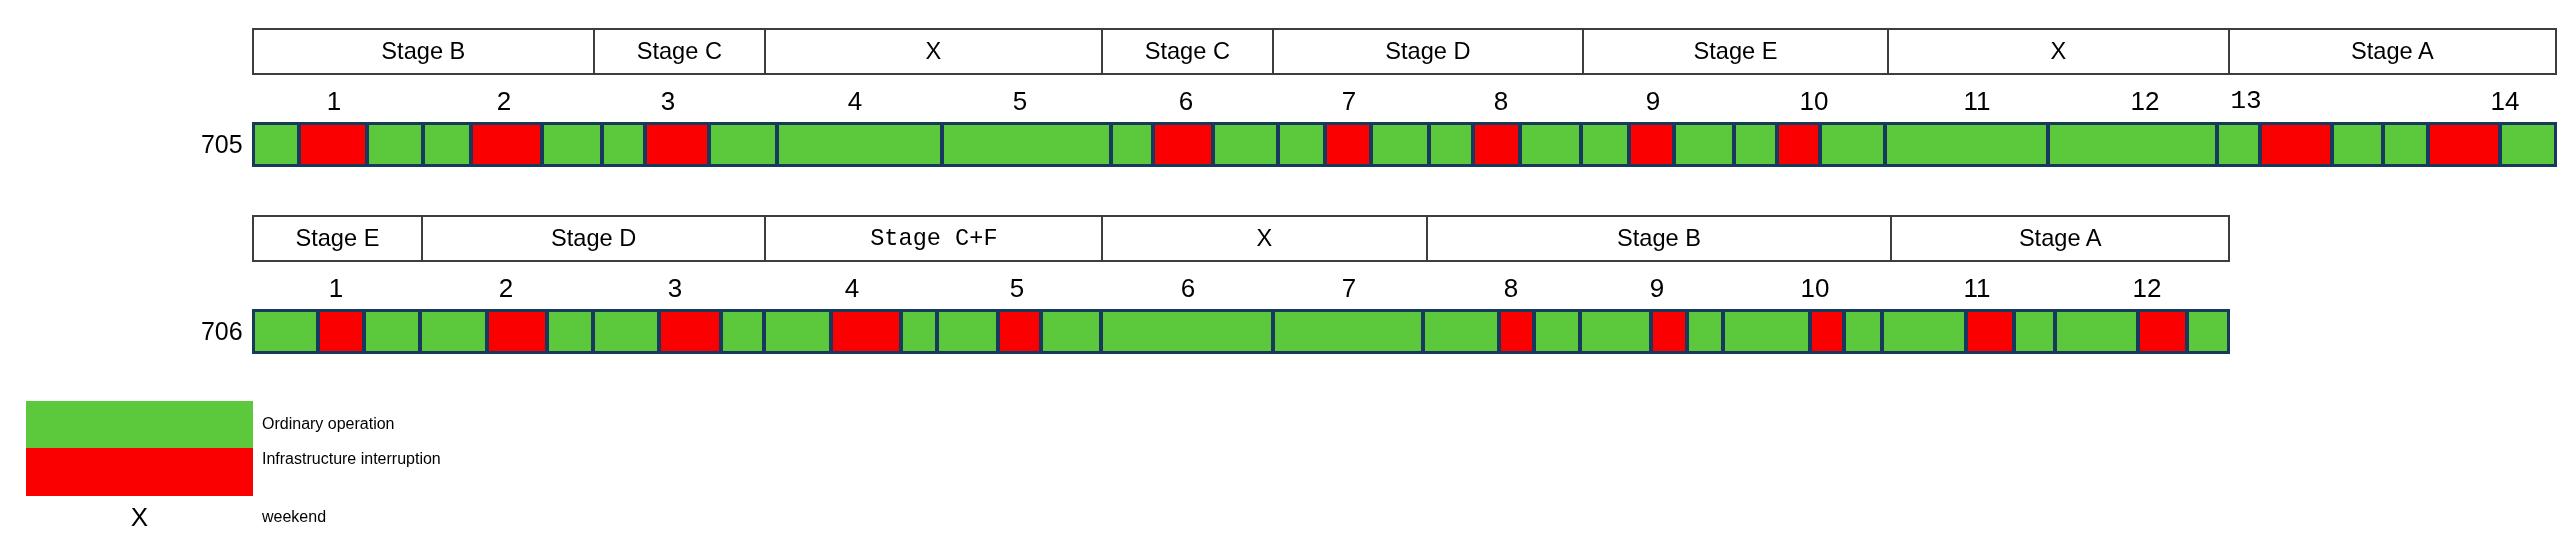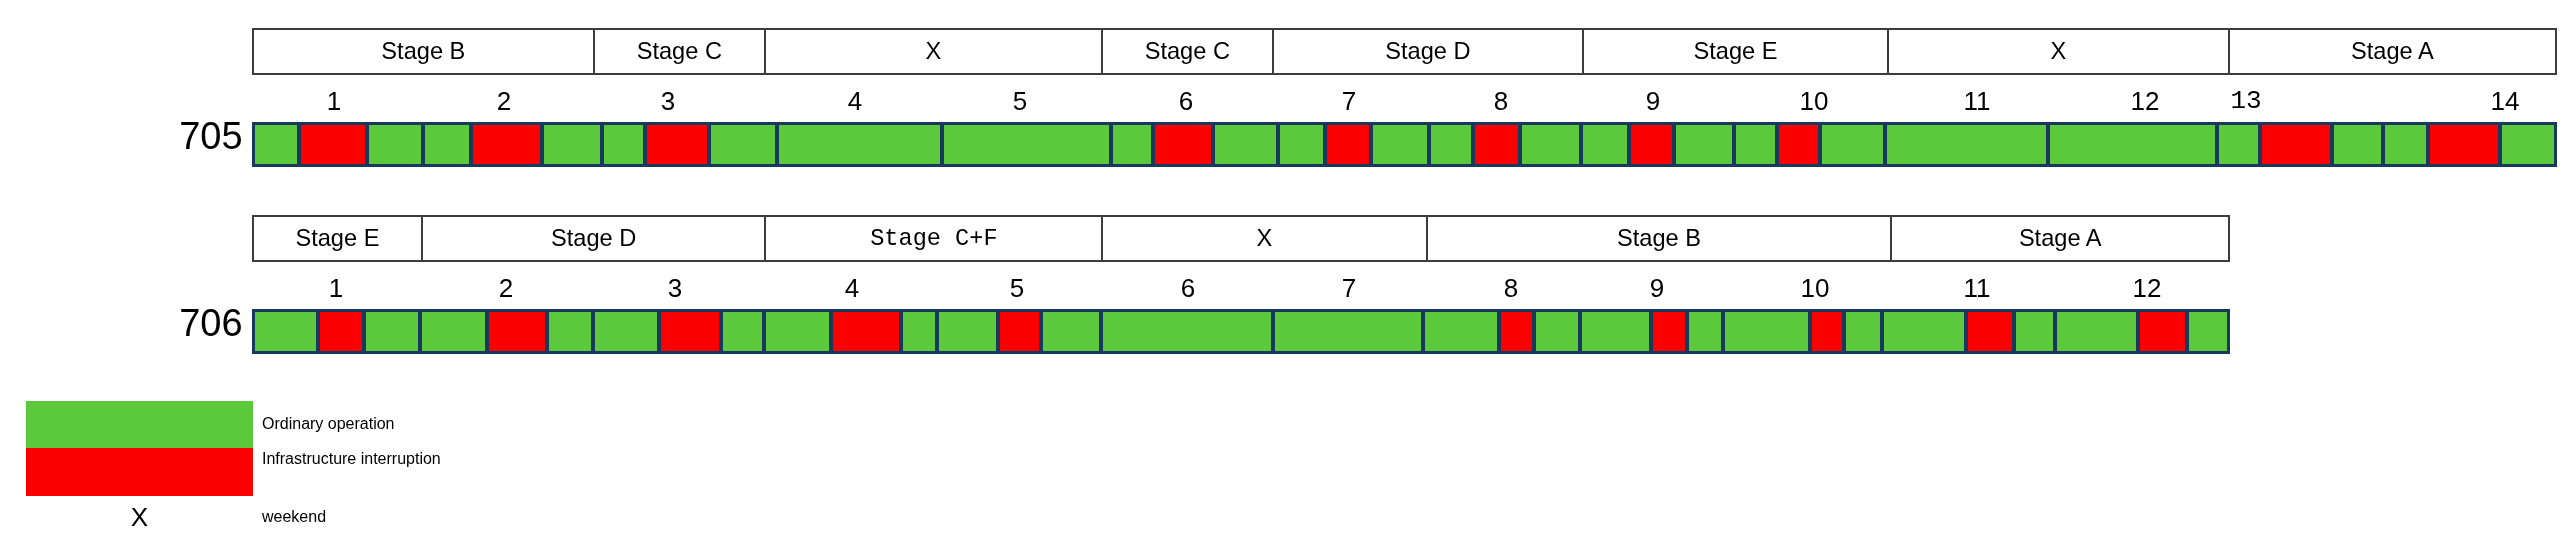--- a/index.html
+++ b/index.html
@@ -26,22 +26,22 @@
   }
   .bar{
     position:absolute;left:0;top:94px;height:45px;width:100%;
     box-sizing:border-box;display:flex;gap:4px;
     background:var(--navy,#17395e);border:3.4px solid var(--navy,#17395e);
   }
   .seg{flex-basis:0;}
   .seg.G{background:var(--green,#5cc83c);}
   .seg.R{background:var(--red,#fb0000);}
   .row-label{
-    position:absolute;right:calc(100% + 9.4px);top:92px;
-    font-size:38px;line-height:32px;white-space:nowrap;
+    position:absolute;right:calc(100% + 9.4px);top:100px;
+    font-size:25px;line-height:32px;white-space:nowrap;
   }
   .legend-swatch{position:absolute;left:26px;width:227px;}
   #swatch-ordinary{top:401px;height:47px;background:var(--green,#5cc83c);}
   #swatch-interruption{top:448px;height:48px;background:var(--red,#fb0000);}
   .legend-label{position:absolute;left:262px;font-size:16px;line-height:28px;white-space:nowrap;}
   #legend-label-ordinary{top:410px;}
   #legend-label-interruption{top:445px;}
   #legend-label-weekend{top:503px;}
   #legend-x{
     position:absolute;left:26px;top:503px;width:227px;text-align:center;

